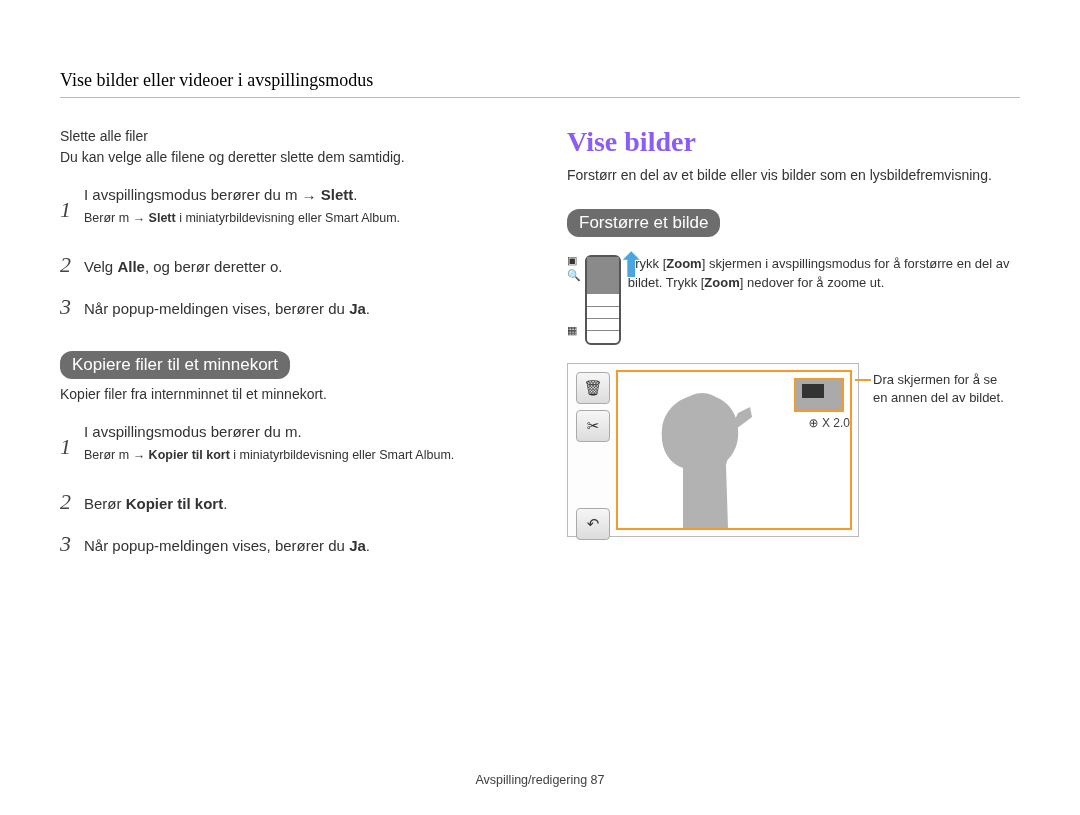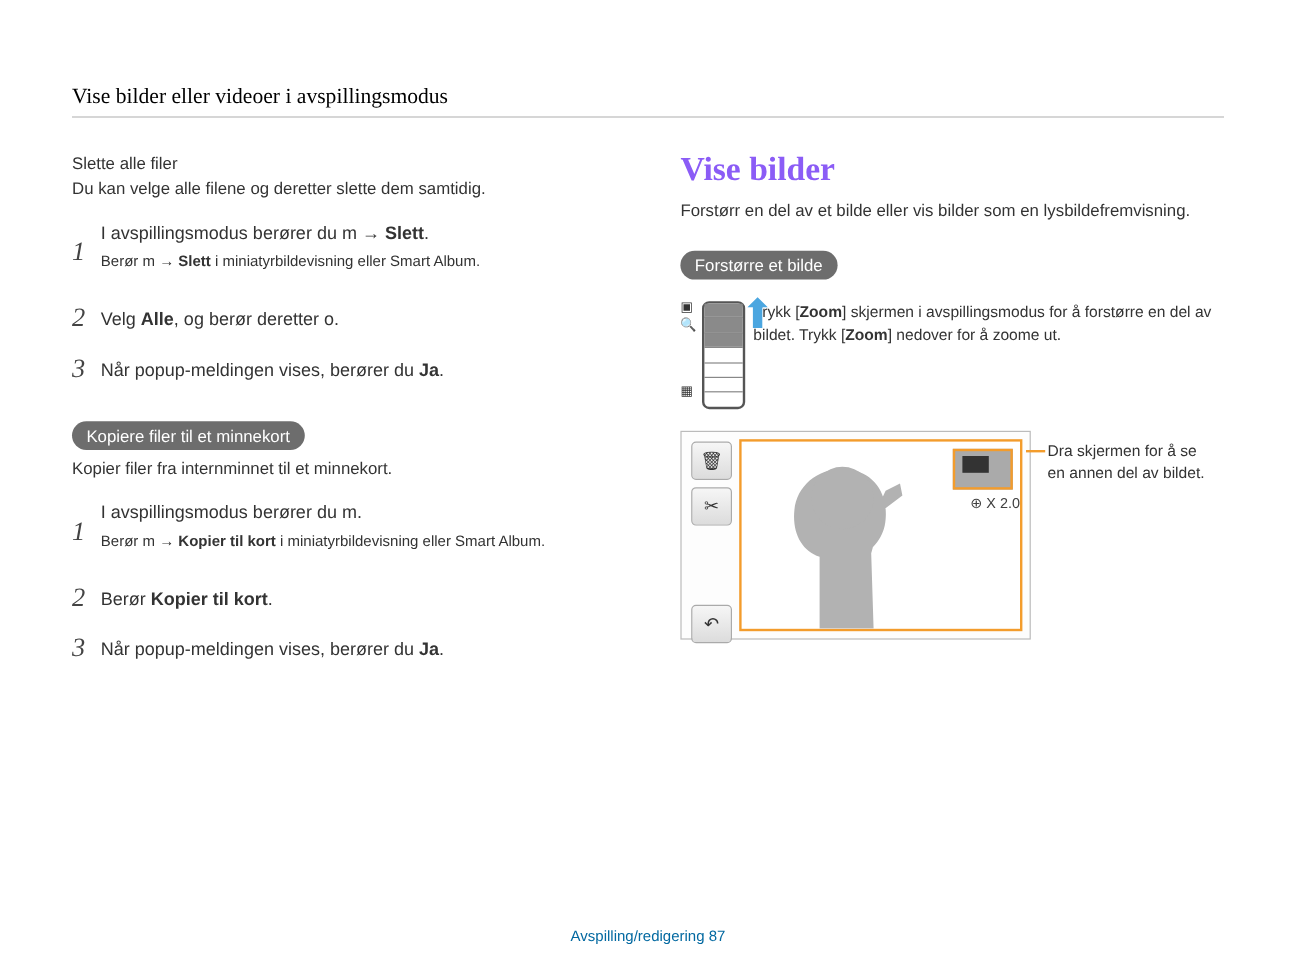--- a/index.html
+++ b/index.html
@@ -68,21 +68,21 @@
     color: #444;
     min-width: 24px;
   }
   ol.steps > li .step-body {
     padding-top: 3px;
   }
   .pill {
     display: inline-block;
     background: #6d6d6d;
     color: #fff;
-    font-size: 14px;
+    font-size: 17px;
     padding: 4px 12px;
     border-radius: 12px;
     margin: 10px 0 6px 0;
   }
   .section-title {
     font-family: "Times New Roman", serif;
     color: #8b5cf6;
     font-size: 28px;
     margin: 0 0 8px 0;
   }
@@ -227,21 +227,21 @@
     height: 2px;
     background: #f39c2c;
   }
   .footer {
     position: absolute;
     bottom: 28px;
     left: 0;
     right: 0;
     text-align: center;
     font-size: 12.5px;
-    color: #0369a1;
+    color: #404040;
   }
   .strong { font-weight: bold; }
 </style>
 </head>
 <body>
 
 <div class="page">
 
   <div class="header-line">Vise bilder eller videoer i avspillingsmodus</div>
 

